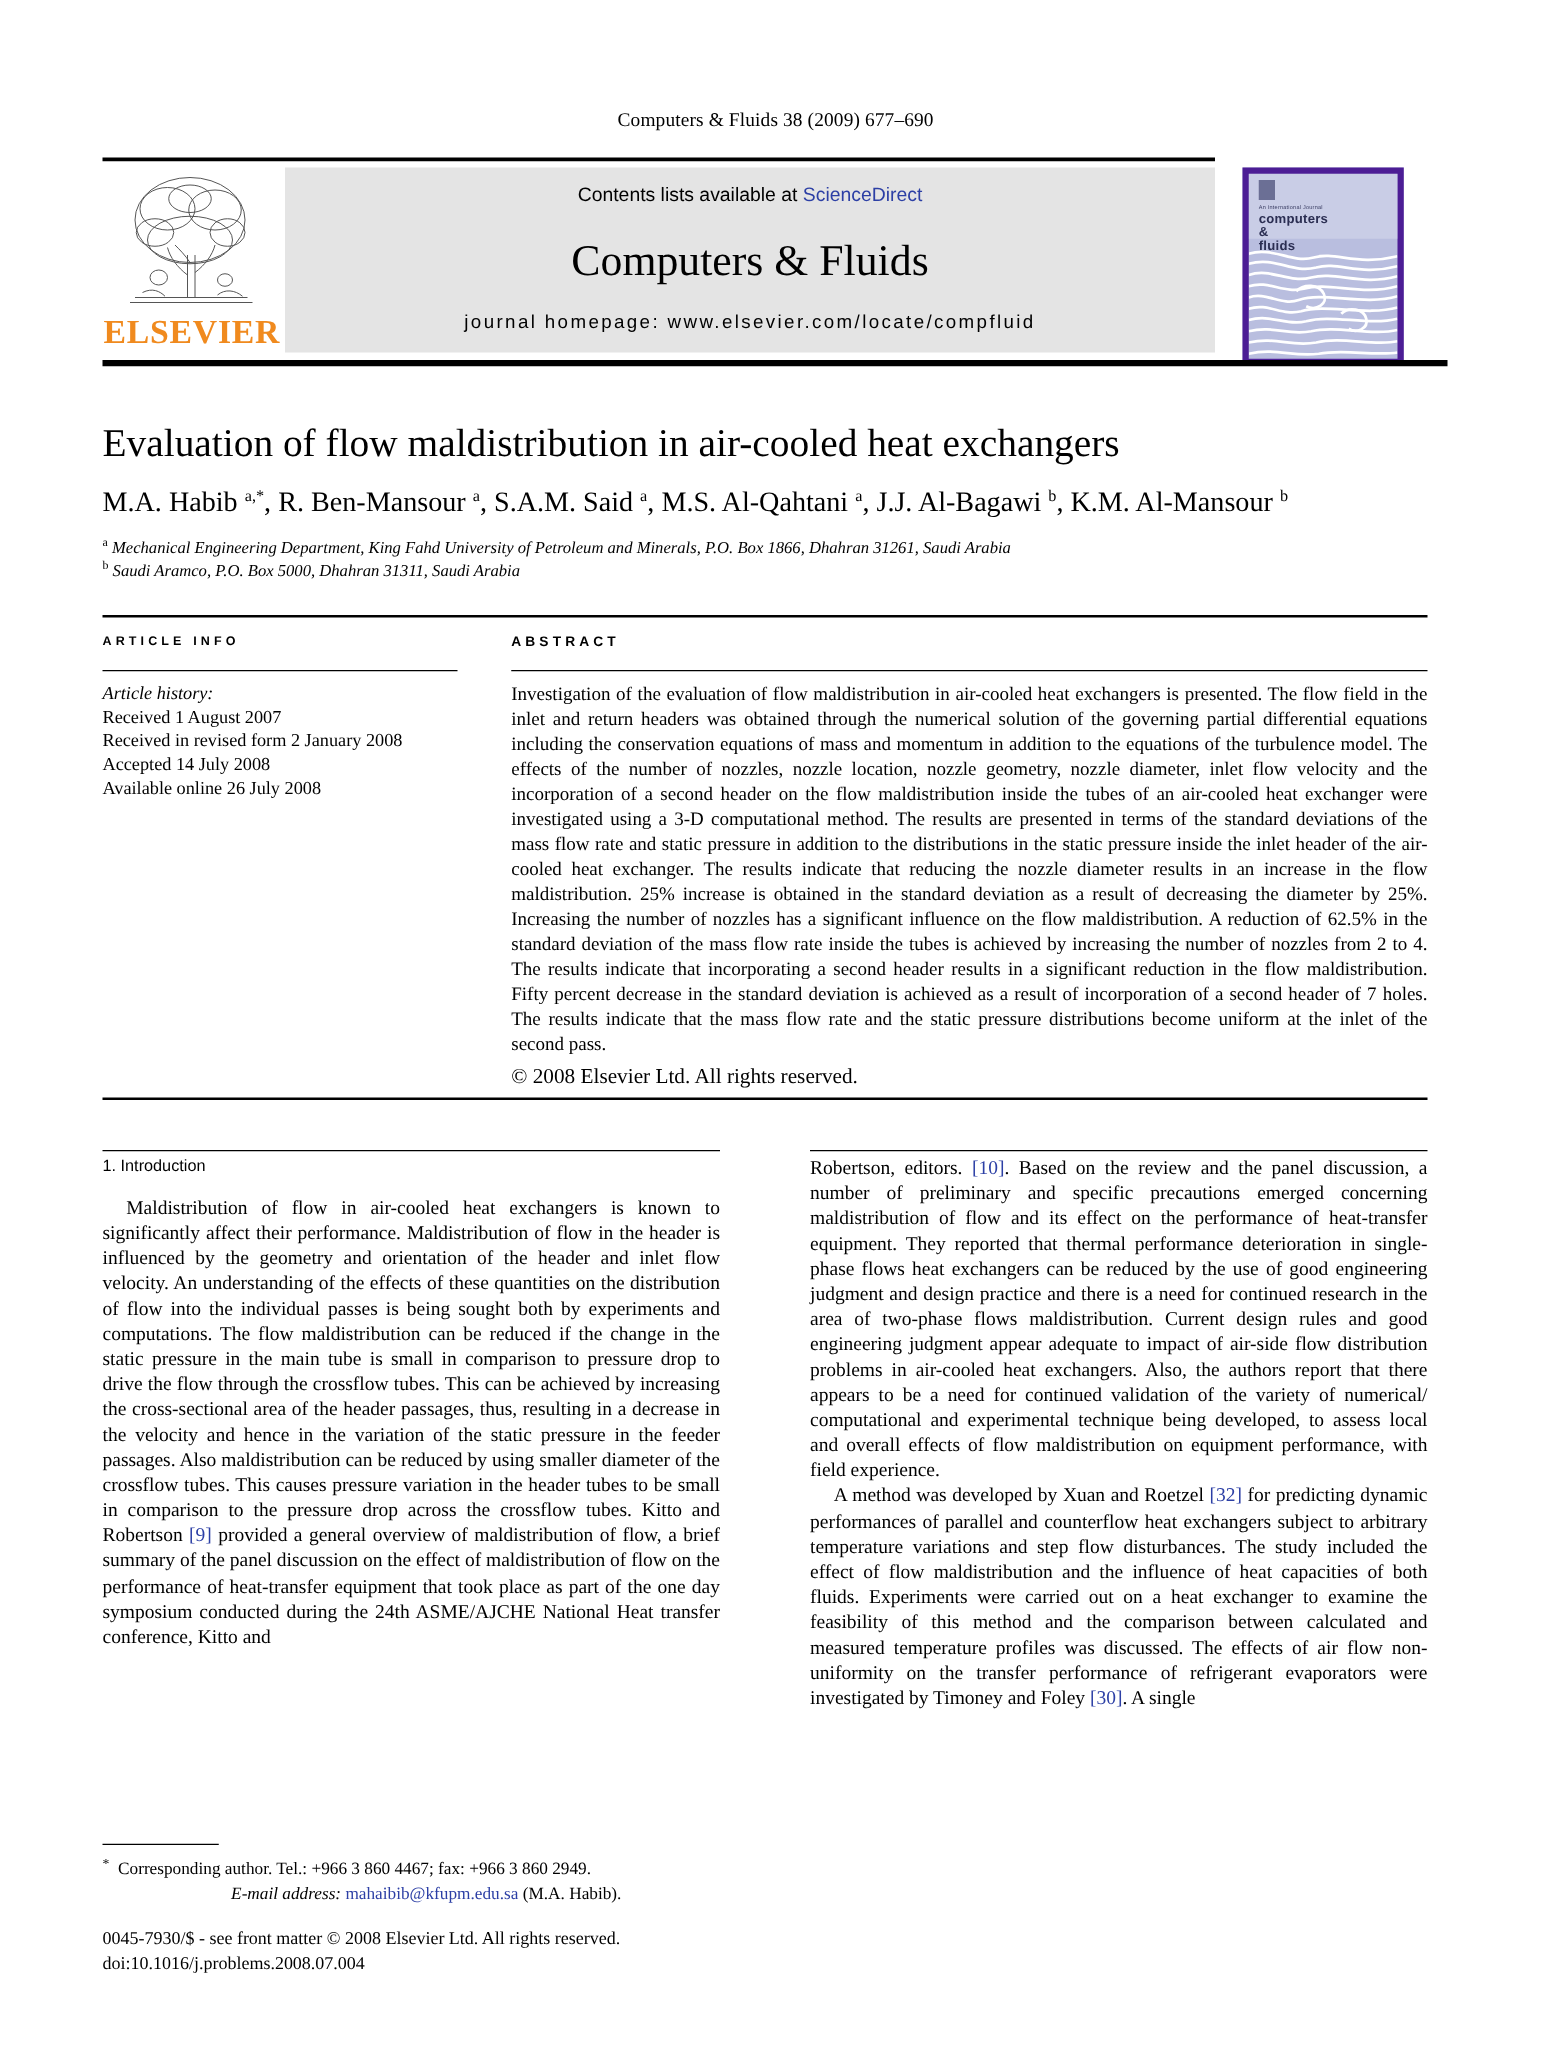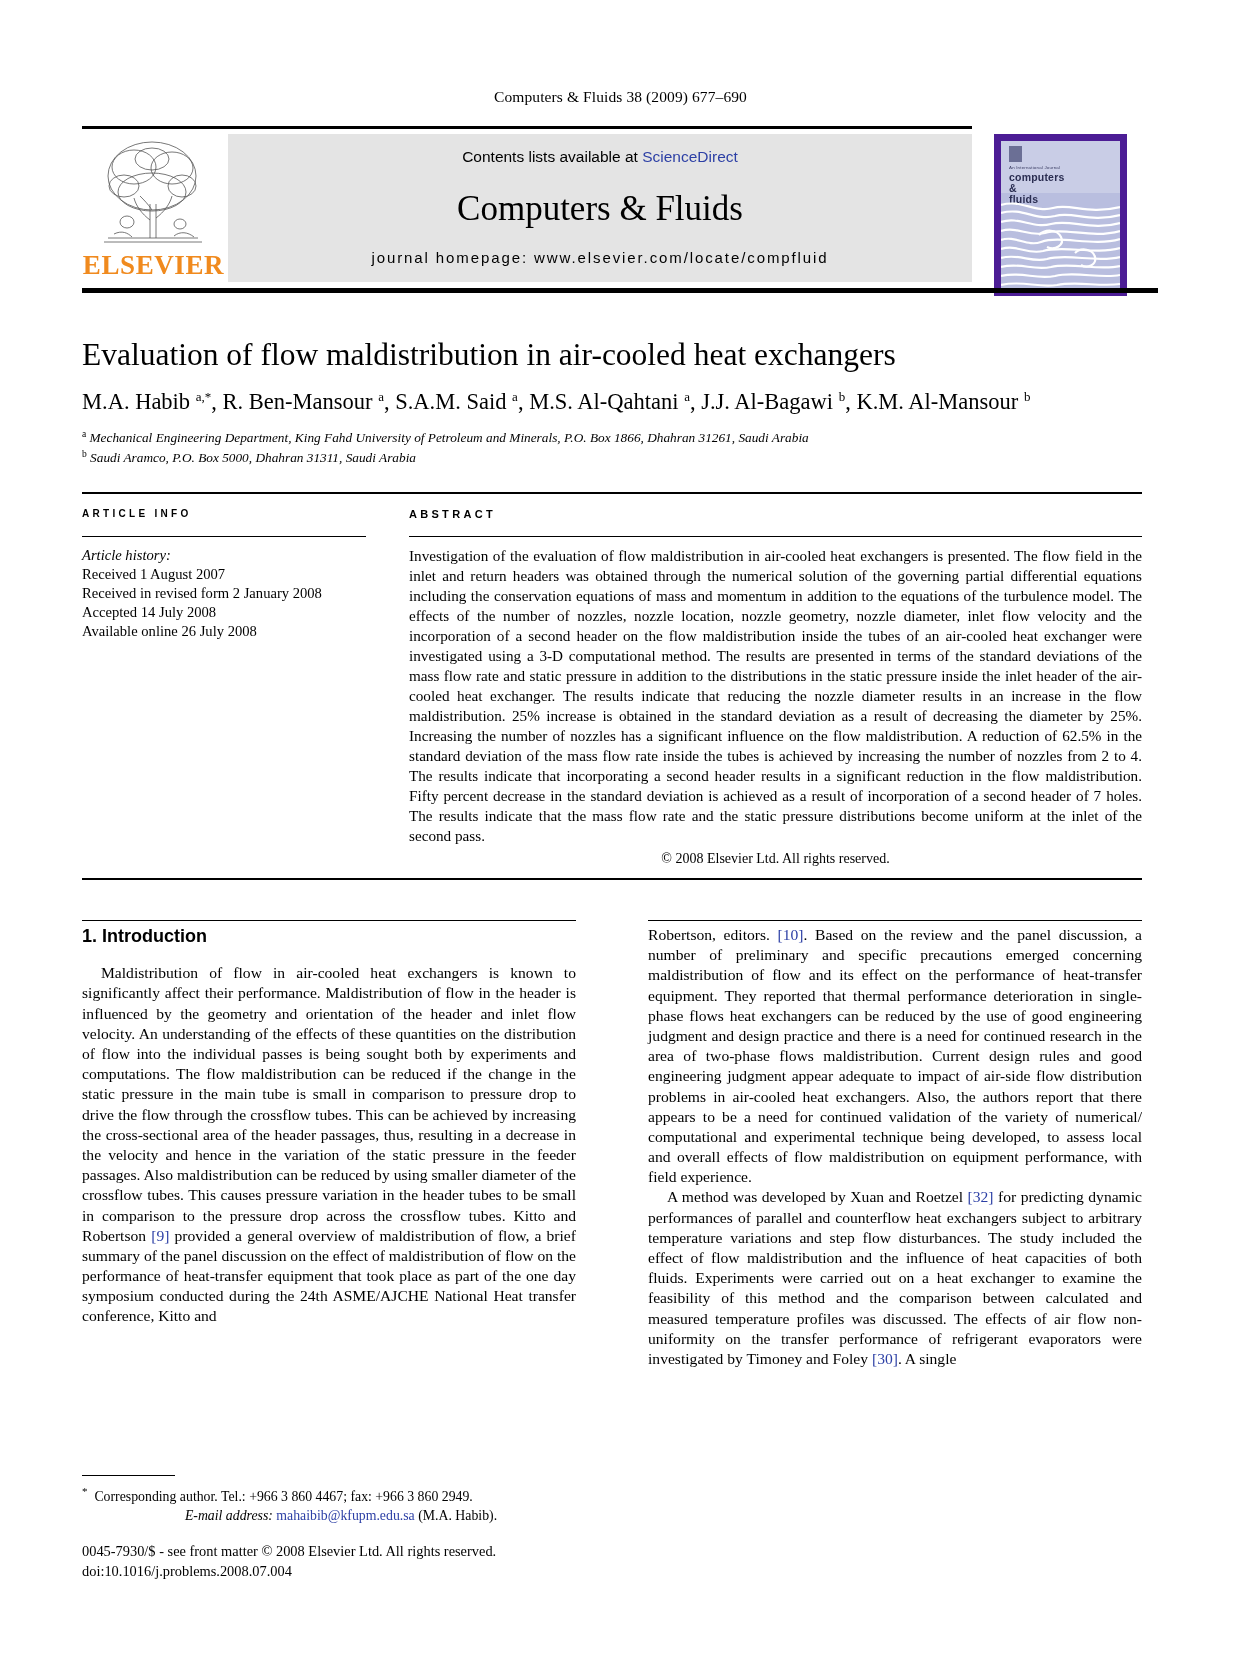--- a/index.html
+++ b/index.html
@@ -113,21 +113,21 @@
     font-family: "Liberation Sans", sans-serif;
     font-size: 15px;
     letter-spacing: 1.9px;
   }
   .cover-thumb {
     position: absolute;
     left: 912px; top: 2px;
     width: 119px;
     height: 148px;
     background: #b9bedf;
-    border: 7px solid #4c1d95;
+    border: 5px solid #4c1d95;
     overflow: hidden;
     text-align: center;
   }
   .cover-topband {
     position: absolute;
     top: 0; left: 0;
     width: 100%;
     height: 52px;
     background: #c9cde6;
   }
@@ -255,23 +255,23 @@
     width: 733px;
     font-family: "Liberation Serif", serif;
     font-size: 15.2px;
     line-height: 1.315;
     text-align: justify;
   }
   .abstract-copyright {
     position: absolute;
     top: 851px; left: 409px;
     width: 733px;
-    text-align: center;
-    font-family: "Liberation Serif", serif;
-    font-size: 14px;
+    text-align: left;
+    font-family: "Liberation Serif", serif;
+    font-size: 17px;
   }
   .info-rule-bottom {
     position: absolute;
     top: 878px; left: 82px;
     width: 1060px;
     height: 1.6px;
     background: #000;
   }
 
   
@@ -292,22 +292,22 @@
     width: 494px;
     font-family: "Liberation Serif", serif;
     font-size: 15.6px;
     line-height: 1.295;
     text-align: justify;
   }
   .col-left  { top: 925px; left: 82px; }
   .col-right { top: 925px; left: 648px; }
   .section-head {
     font-family: "Liberation Sans", sans-serif;
-    font-weight: bold;
-    font-size: 18px;
+    font-weight: normal;
+    font-size: 13px;
     margin: 0 0 15px 0;
   }
   .col p {
     margin: 0;
     text-indent: 19px;
   }
   .col p.noindent { text-indent: 0; }
   .ref { color: #2c3fa5; }
 
   

